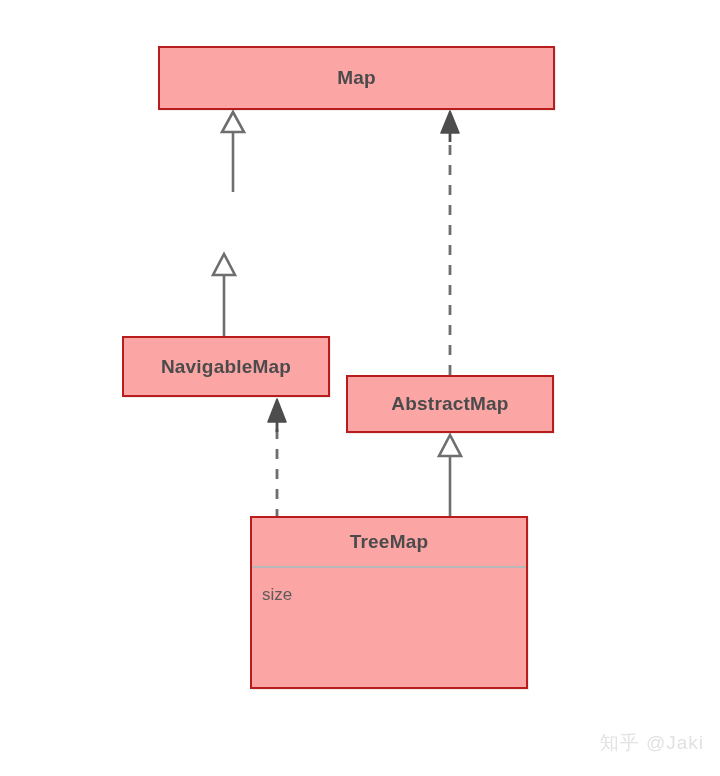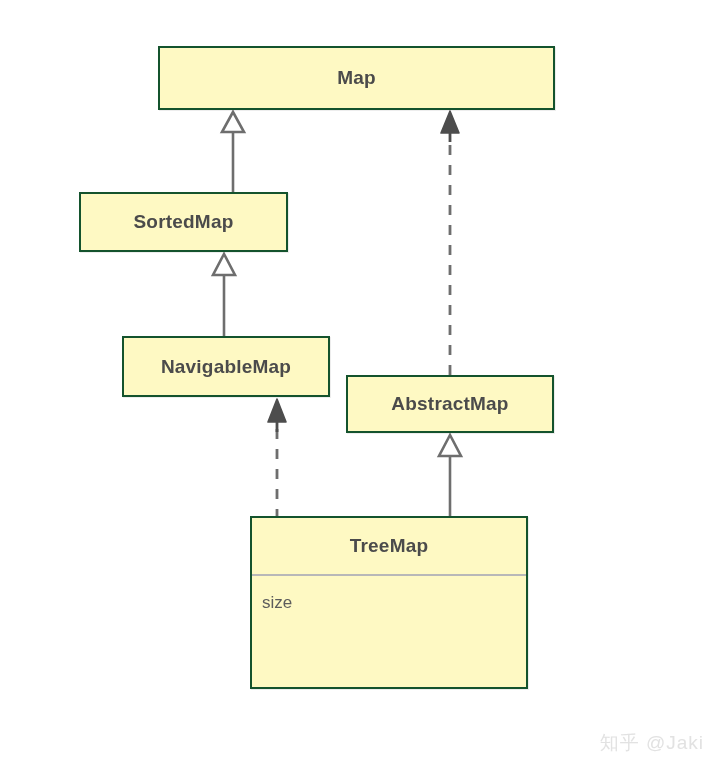--- a/index.html
+++ b/index.html
@@ -30,22 +30,22 @@
     top: 0;
     width: 720px;
     height: 776px;
     z-index: 1;
   }
 
   
   .uml-class {
     position: absolute;
     box-sizing: border-box;
-    background: #fef9c3;
-    border: 2px solid #14532d;
+    background: #fca5a5;
+    border: 2px solid #b91c1c;
     box-shadow: 1px 1px 0 0 rgba(0,0,0,0.07);
     z-index: 2;
   }
 
   .uml-title {
     font-size: 19px;
     font-weight: bold;
     color: #4b4b4b;
     text-align: center;
     letter-spacing: 0.2px;
@@ -119,34 +119,31 @@
     <g>
       <line x1="450" y1="519" x2="450" y2="454" stroke="#6e6e6e" stroke-width="2.6"></line>
       <polygon points="450,435 439,456 461,456" fill="#ffffff" stroke="#6e6e6e" stroke-width="2.6" stroke-linejoin="miter"></polygon>
     </g>
   </svg>
 
   <div class="uml-class simple" style="left:158px; top:46px; width:397px; height:64px;">
     <div class="uml-title">Map</div>
   </div>
 
-  <div class="uml-class simple" style="left:79px; top:192px; width:209px; height:60px;">
-    <div class="uml-title">SortedMap</div>
-  </div>
 
   <div class="uml-class simple" style="left:122px; top:336px; width:208px; height:61px;">
     <div class="uml-title">NavigableMap</div>
   </div>
 
   <div class="uml-class simple" style="left:346px; top:375px; width:208px; height:58px;">
     <div class="uml-title">AbstractMap</div>
   </div>
 
   <div class="uml-class" style="left:250px; top:516px; width:278px; height:173px;">
-    <div class="uml-title" style="height:56px;">TreeMap</div>
+    <div class="uml-title" style="height:48px;">TreeMap</div>
     <div class="uml-compartment-divider uml-attributes">
       <div class="uml-attribute">size</div>
     </div>
   </div>
 
   <div id="watermark">知乎 @Jaki</div>
 
 </div>
 
 </body></html>

